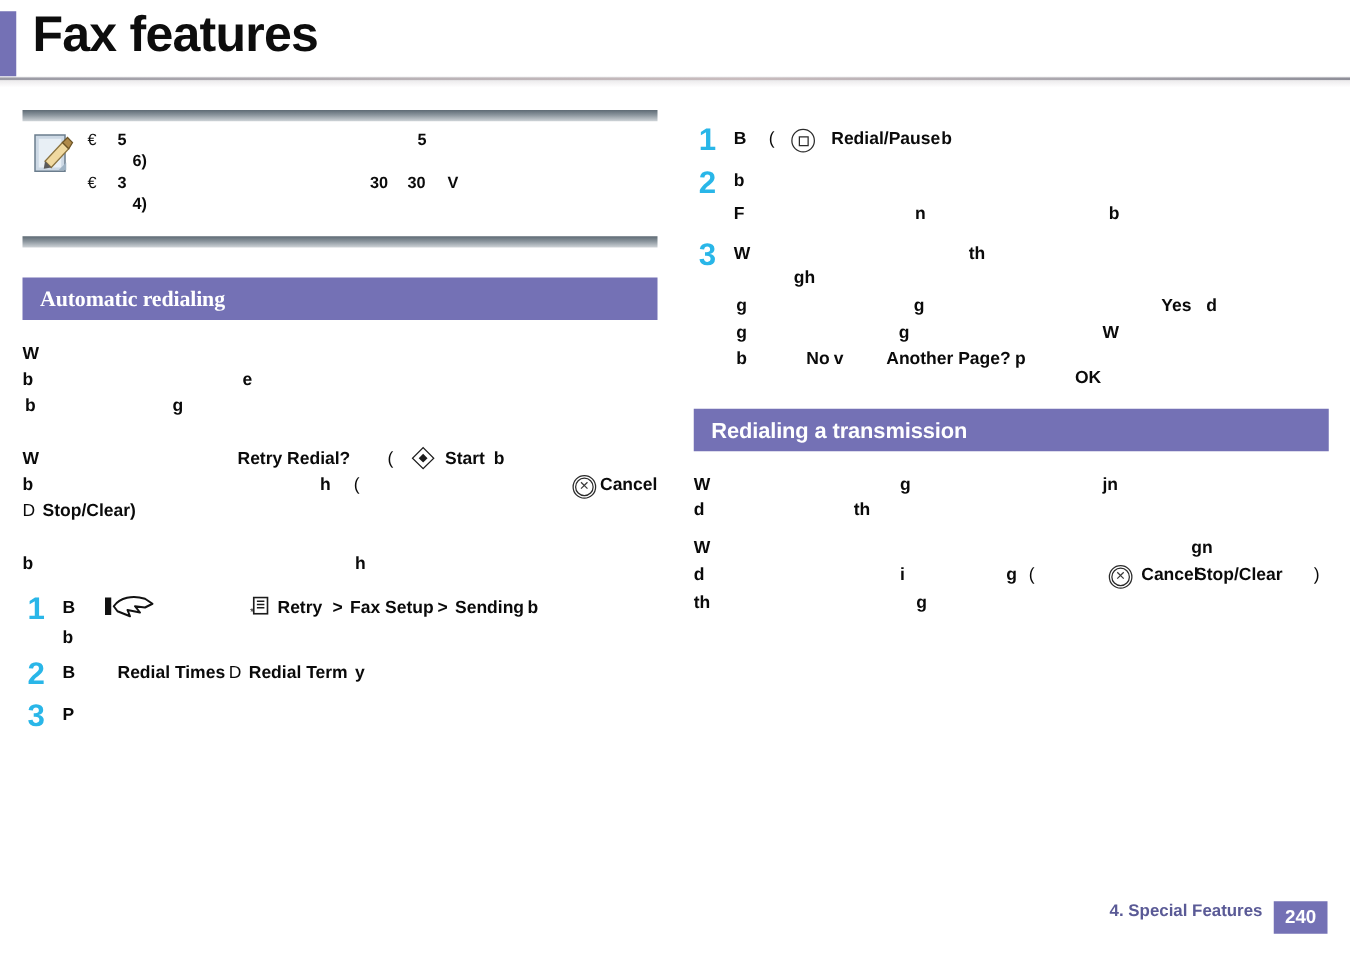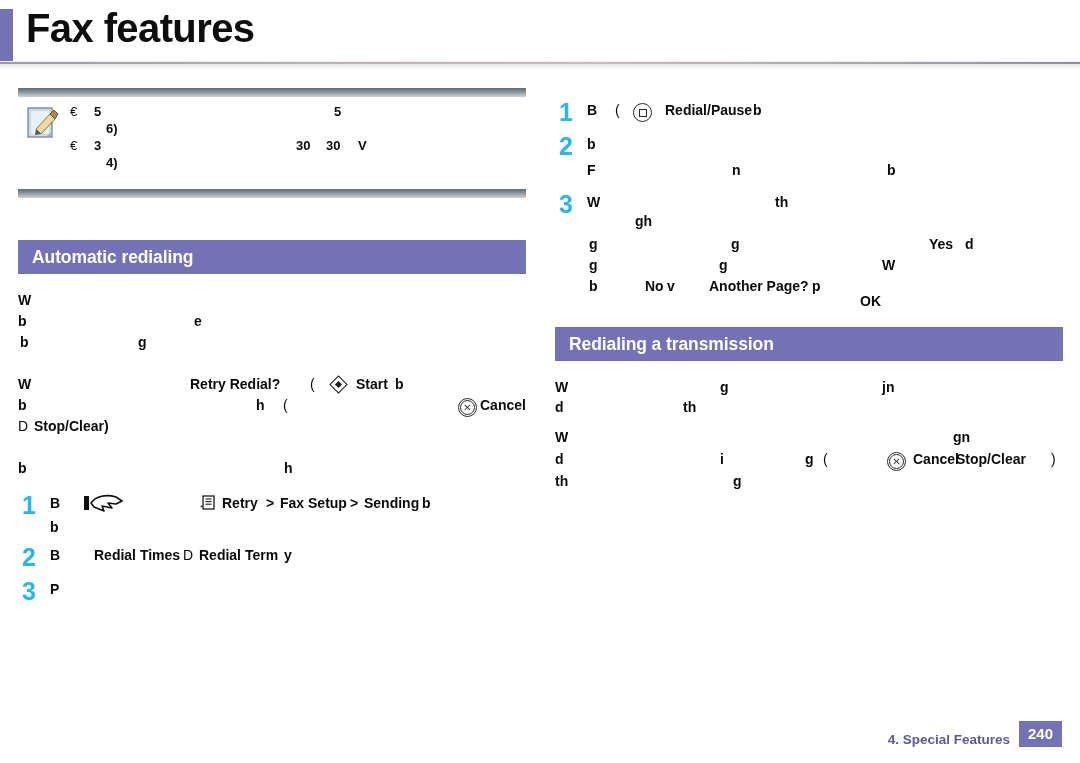--- a/index.html
+++ b/index.html
@@ -238,21 +238,21 @@
     display: inline-block;
     position: relative;
     vertical-align: -3px;
   }
 
   
   .footer {
     position: absolute;
     right: 18px; bottom: 16px;
     display: flex;
-    align-items: flex-end;
+    align-items: flex-start;
   }
   .footer-text {
     color: #5a5a96;
     font-size: 13.5px;
     font-weight: bold;
     margin-right: 9px;
     white-space: nowrap;
   }
   .footer-page {
     background: #7471b5;
@@ -301,21 +301,21 @@
           <span class="note-frag" style="left:226px; top:0;">30</span>
           <span class="note-frag" style="left:256px; top:0;">30</span>
           <span class="note-frag" style="left:288px; top:0;">V</span>
           <span class="note-frag" style="left:36px; top:17px;">4)</span>
         </div>
       </div>
     </div>
     <div class="note-rule bottom"></div>
   </div>
 
-  <div class="sec-head" style="margin-top:42px;">Automatic redialing</div>
+  <div class="sec-head" style="margin-top:24px;font-family:Liberation Serif, serif;">Automatic redialing</div>
 
   <div class="body-block">
     <div class="line">
         <span class="frag" style="left:0;">W</span>
       </div>
     <div class="line">
         <span class="frag" style="left:0;">b</span>
                       <span class="frag" style="left:176px;">e</span>
       </div>
     <div class="line">

